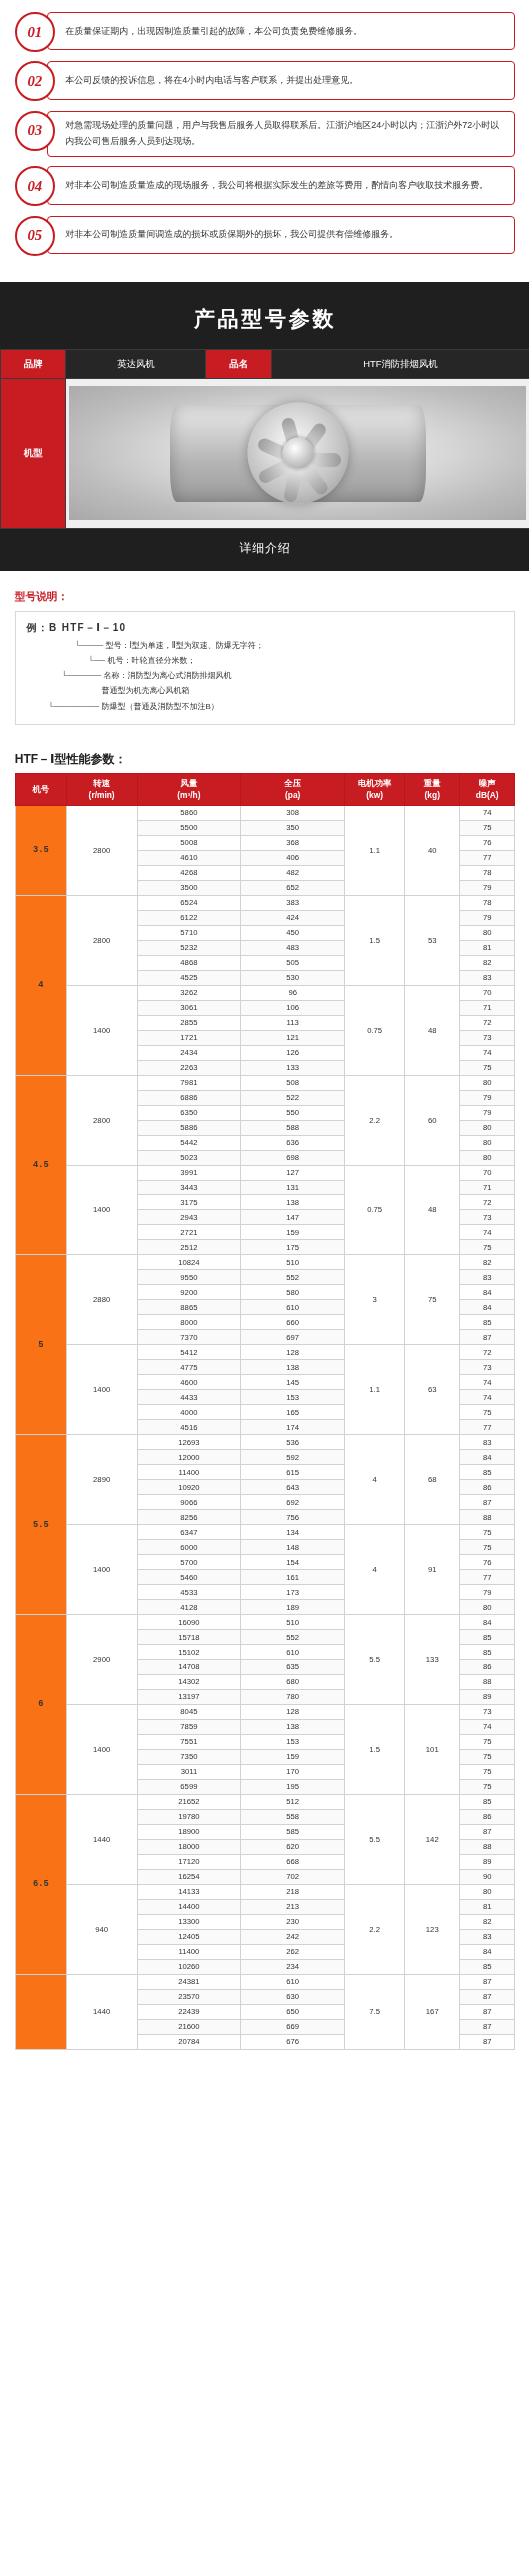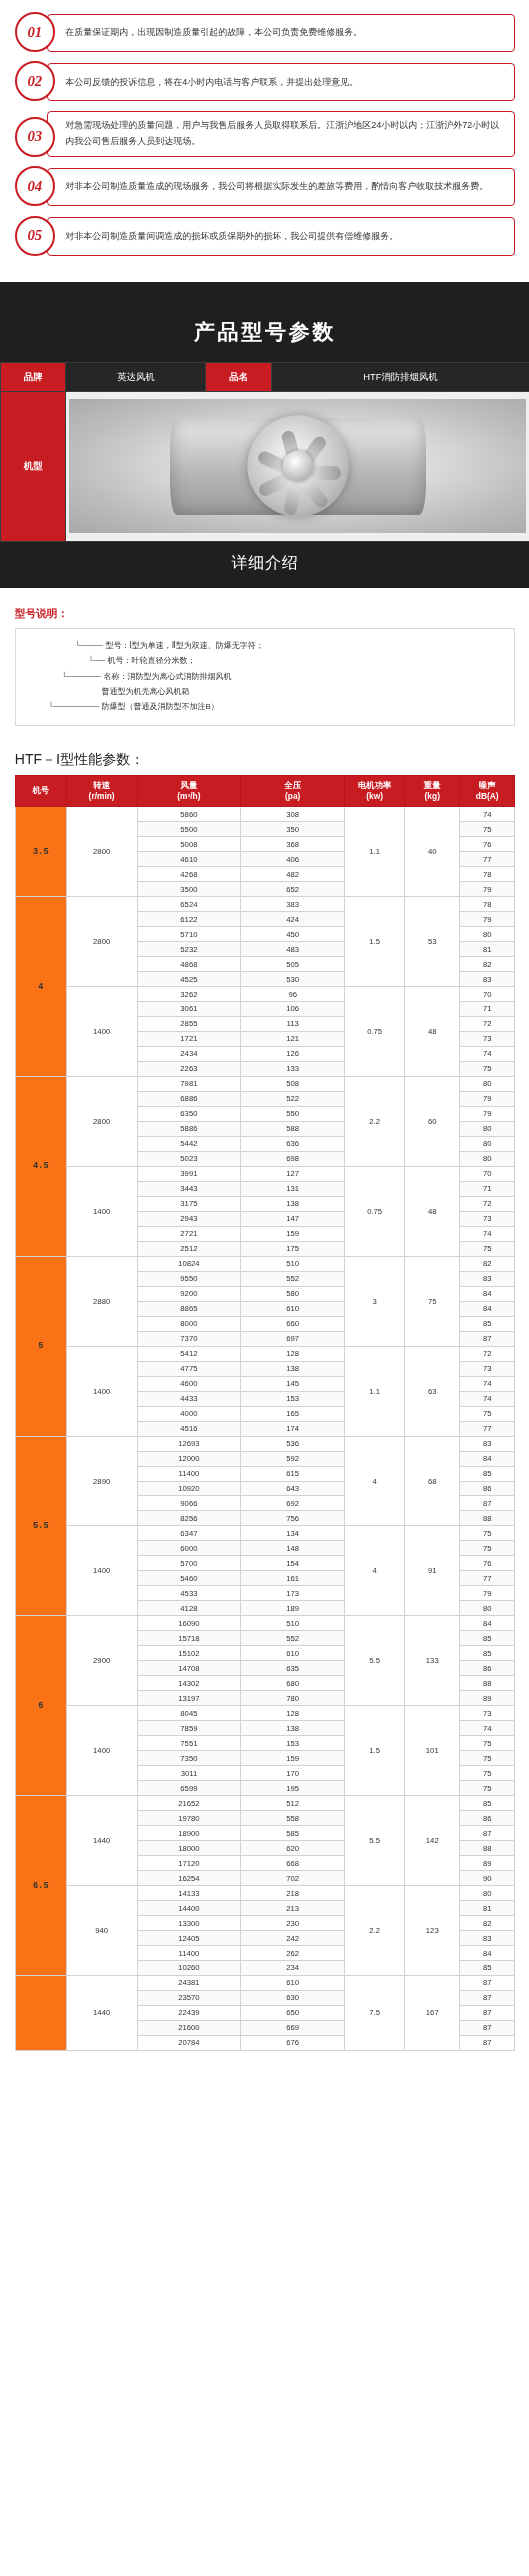--- a/index.html
+++ b/index.html
@@ -7,41 +7,41 @@
     width:530px;
     background:#ffffff;
     font-family:"Liberation Sans","DejaVu Sans",sans-serif;
     color:#222;
   }
   .page{width:530px;position:relative;}
 
   
   .promise{padding:12px 14.8px 17.4px 14.8px;background:#fff;}
   .promise-row{
-    display:flex;align-items:flex-end;margin-bottom:9.4px;
+    display:flex;align-items:flex-start;margin-bottom:9.4px;
   }
   .promise-num{
     width:36px;min-width:36px;height:36px;border-radius:50%;
     border:2px solid #c81c23;color:#c81c23;background:#fff;
     display:flex;align-items:center;justify-content:center;
     font-size:14.8px;font-weight:bold;font-style:italic;
     font-family:"Liberation Serif",serif;
     position:relative;z-index:2;
   }
   .promise-box{
     flex:1;margin-left:-8px;
     border:1.3px solid #c81c23;border-radius:4px;
     padding:6.7px 9.4px 6.7px 17.4px;
     display:flex;align-items:center;
     min-height:23px;
     font-size:9px;line-height:1.7;color:#333;
   }
 
   
-  .dark-band{background:#1f1f1f;color:#fff;padding:32px 0 0 0;}
+  .dark-band{background:#1f1f1f;color:#fff;padding:19px 0 0 0;}
   .dark-title{
     text-align:center;font-size:21px;font-weight:bold;
     letter-spacing:2.7px;padding:4px 0 16px 0;color:#fff;
   }
   .spec-table{width:100%;border-collapse:collapse;}
   .spec-table td{
     border:0.7px solid #3a3a3a;color:#fff;font-size:9.4px;
     text-align:center;padding:7.4px 2.7px;
   }
   .spec-head{background:#c81c23;font-weight:bold;width:59px;}
@@ -71,37 +71,37 @@
     background:radial-gradient(circle at 40% 35%,#fff,#9a9a9a);
     box-shadow:0 0 4px rgba(0,0,0,.4);
   }
   .blade{
     position:absolute;left:50%;top:50%;width:43px;height:13.4px;
     background:linear-gradient(90deg,rgba(255,255,255,.85),rgba(150,150,150,.9));
     border-radius:2px 8px 8px 2px;
     transform-origin:0 50%;
   }
   .detail-row{
-    text-align:center;color:#fff;font-size:16px;
+    text-align:center;color:#fff;font-size:12px;
     padding:10.7px 0 14.8px 0;background:#1f1f1f;letter-spacing:0.7px;
   }
 
   
   .sec{padding:12px 14.8px 2.7px 14.8px;}
   .sec-title{color:#c81c23;font-size:10.7px;font-weight:bold;margin:6.7px 0 6.7px 0;}
   .model-box{
     border:0.7px solid #d9d9d9;padding:9.4px 10.7px 10.7px 10.7px;background:#fff;
     font-size:8.4px;color:#333;
   }
   .model-code{font-size:10px;font-weight:bold;letter-spacing:1.3px;margin-bottom:2.7px;}
   .tree{position:relative;margin-left:4px;}
   .tree-line{font-size:8px;line-height:1.9;white-space:nowrap;}
   .tree-line .stub{display:inline-block;color:#555;}
 
-  .sub-title{font-size:14px;color:#222;margin:10.7px 0 5.4px 0;font-weight:normal;}
+  .sub-title{font-size:12px;color:#222;margin:10.7px 0 5.4px 0;font-weight:bold;}
 
   
   .perf{width:100%;border-collapse:collapse;font-size:7.7px;}
   .perf th{
     background:#c81c23;color:#fff;border:0.7px solid #b5171d;
     font-size:8.4px;font-weight:bold;padding:4px 1.3px;line-height:1.35;
   }
   .perf td{
     border:0.7px solid #d2d2d2;text-align:center;padding:1.3px 1.3px;
     height:11.4px;color:#333;
@@ -165,20 +165,21 @@
         </td>
       </tr>
     </tbody>
       </table>
     <div class="detail-row">详细介绍</div>
   </div>
 
   <div class="sec">
     <div class="sec-title">型号说明：</div>
     <div class="model-box">
+      <div class="model-code">例：B HTF－Ⅰ－10</div>
       <div class="tree">
         <div class="tree-line">
           <span class="stub">&nbsp;&nbsp;&nbsp;&nbsp;&nbsp;&nbsp;&nbsp;&nbsp;&nbsp;&nbsp;&nbsp;&nbsp;&nbsp;&nbsp;&nbsp;&nbsp;&nbsp;&nbsp;&nbsp;&nbsp;└────&nbsp;</span><span>型号：Ⅰ型为单速，Ⅱ型为双速、防爆无字符；</span>
         </div>
         <div class="tree-line">
           <span class="stub">&nbsp;&nbsp;&nbsp;&nbsp;&nbsp;&nbsp;&nbsp;&nbsp;&nbsp;&nbsp;&nbsp;&nbsp;&nbsp;&nbsp;&nbsp;&nbsp;&nbsp;&nbsp;&nbsp;&nbsp;&nbsp;&nbsp;&nbsp;&nbsp;&nbsp;&nbsp;└──&nbsp;</span><span>机号：叶轮直径分米数；</span>
         </div>
         <div class="tree-line">
           <span class="stub">&nbsp;&nbsp;&nbsp;&nbsp;&nbsp;&nbsp;&nbsp;&nbsp;&nbsp;&nbsp;&nbsp;&nbsp;&nbsp;&nbsp;└──────&nbsp;</span><span>名称：消防型为离心式消防排烟风机</span>
         </div>

